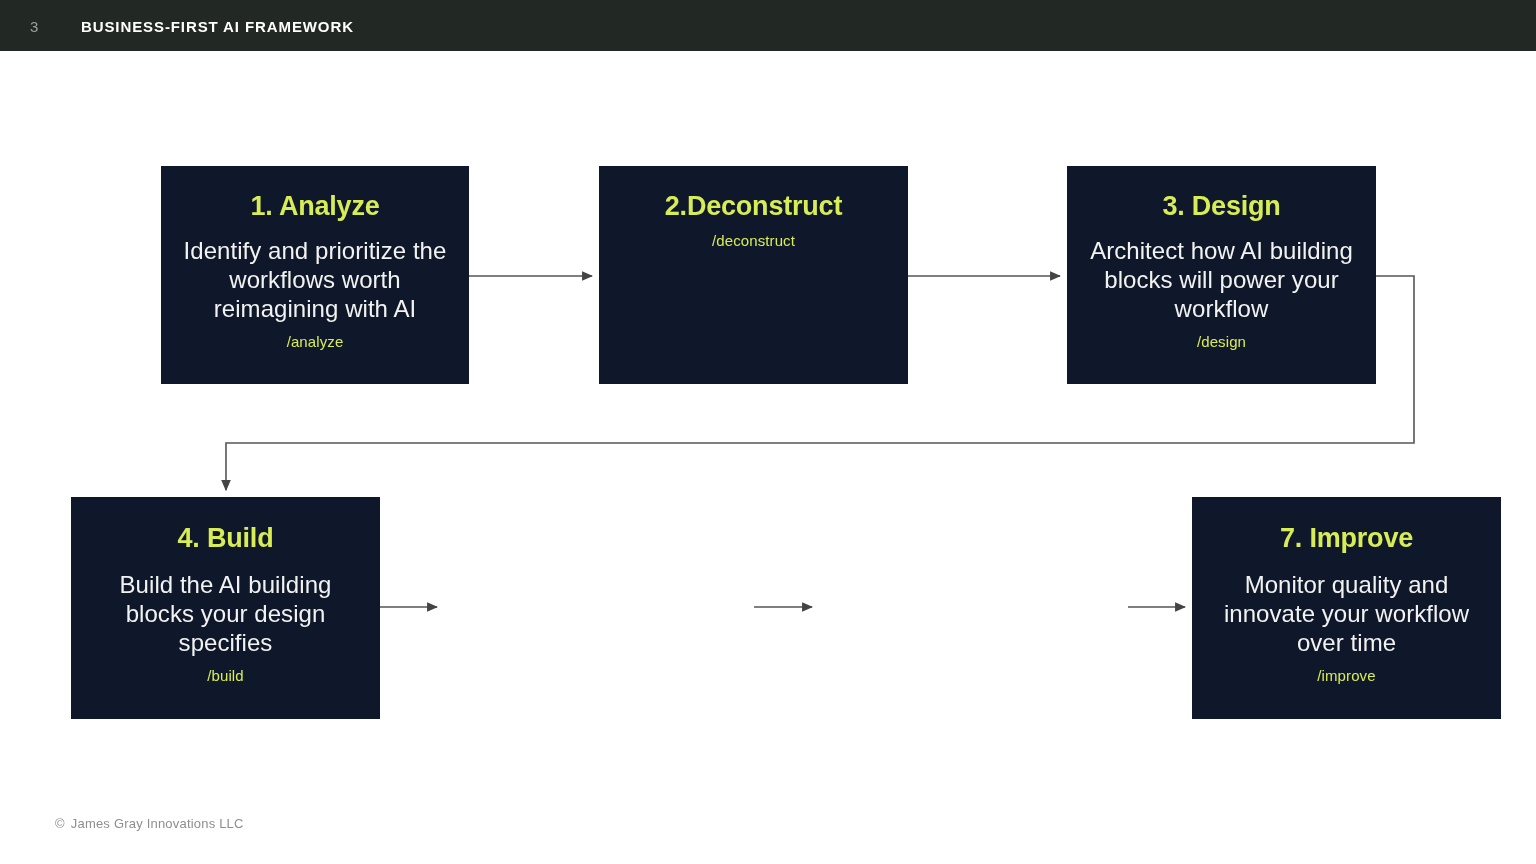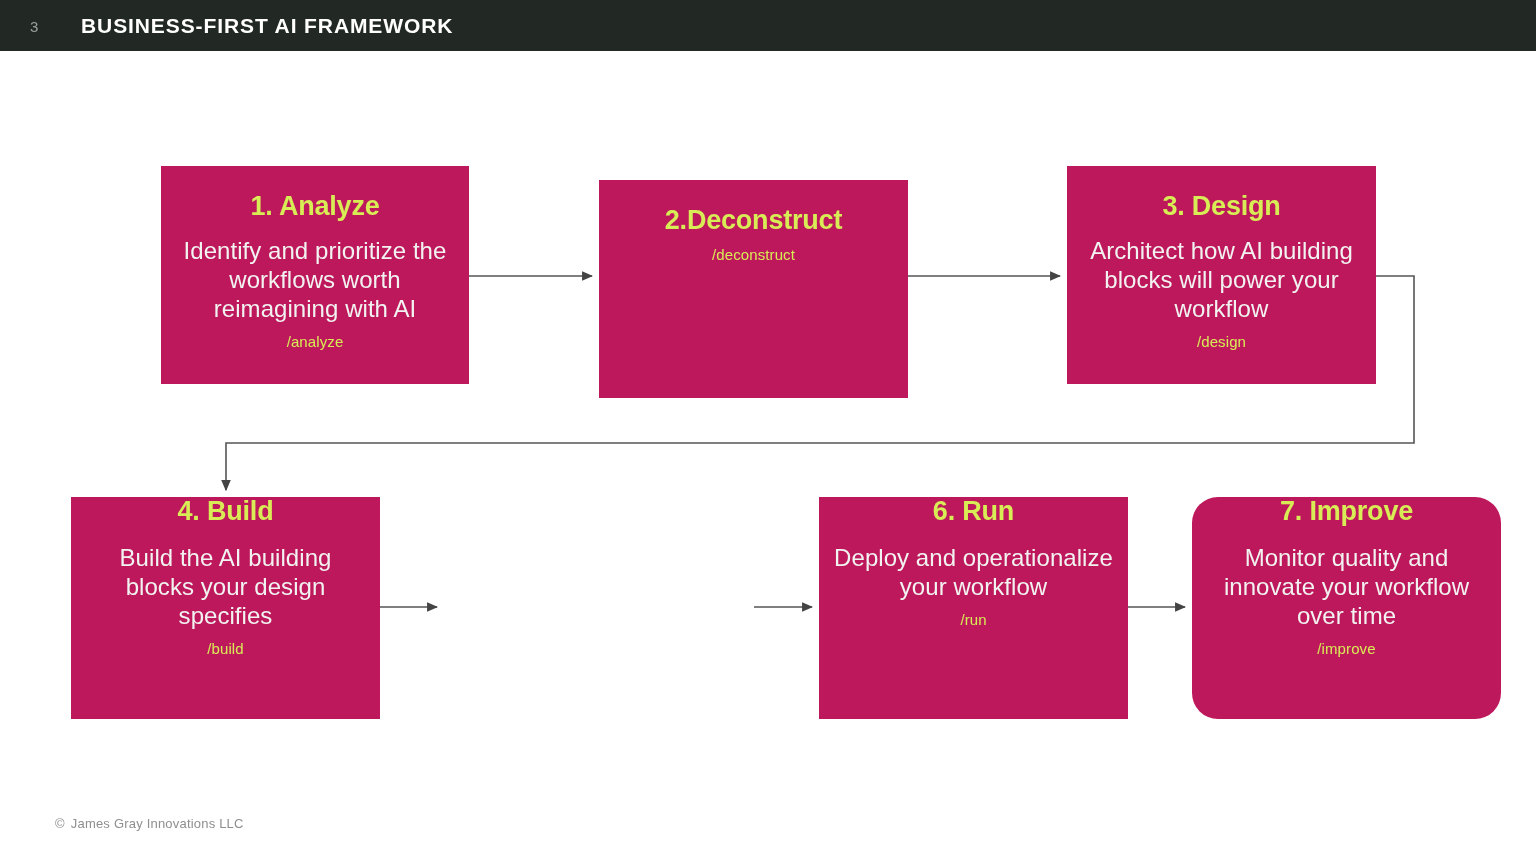--- a/index.html
+++ b/index.html
@@ -35,21 +35,21 @@
     font-size: 15px;
     font-weight: 400;
     letter-spacing: 0.2px;
   }
   .header-title {
     position: absolute;
     left: 81px;
     top: 50%;
     transform: translateY(-50%);
     color: #ffffff;
-    font-size: 21px;
+    font-size: 15px;
     font-weight: 600;
     letter-spacing: 0.9px;
   }
 
   
   .flow-canvas {
     position: absolute;
     left: 0; top: 51px;
     width: 1536px;
     height: 813px;
@@ -60,21 +60,21 @@
     position: absolute;
     left: 0; top: 0;
     width: 1536px;
     height: 813px;
     pointer-events: none;
   }
 
   
   .card {
     position: absolute;
-    background: #be185d;
+    background: #0f172a;
     box-sizing: border-box;
     padding: 0 14px;
     display: flex;
     flex-direction: column;
     align-items: center;
     overflow: hidden;
   }
   .card-title {
     color: #d8ec55;
     font-size: 27px;
@@ -102,32 +102,32 @@
   }
 
   
   .row1 { top: 115px; height: 218px; }
   .row1 .card-title { margin-top: 26px; }
   .row1 .card-desc  { margin-top: 14px; }
   .row1 .card-slug  { margin-top: 10px; }
 
   
   .row2 { top: 446px; height: 222px; }
-  .row2 .card-title { }
+  .row2 .card-title { margin-top: 27px; }
   .row2 .card-desc  { margin-top: 16px; }
   .row2 .card-slug  { margin-top: 10px; }
 
   .c1 { left: 161px;  width: 308px; }
-  .c2 { left: 599px;  width: 309px; margin-top: 14px; }
+  .c2 { left: 599px;  width: 309px; }
   .c3 { left: 1067px; width: 309px; }
 
   .c4 { left: 71px;   width: 309px; }
   .c5 { left: 444px;  width: 310px; }
   .c6 { left: 819px;  width: 309px; }
-  .c7 { left: 1192px; width: 309px; border-radius: 26px; }
+  .c7 { left: 1192px; width: 309px; }
 
   
   .footer {
     position: absolute;
     left: 55px;
     top: 816px;
     display: flex;
     align-items: center;
     gap: 6px;
     color: #8d908c;
@@ -198,25 +198,20 @@
     <div class="card-slug">/design</div>
   </div>
 
   <div class="card row2 c4">
     <div class="card-title">4. Build</div>
     <div class="card-desc">Build the AI building blocks your design specifies</div>
     <div class="card-slug">/build</div>
   </div>
 
 
-  <div class="card row2 c6">
-    <div class="card-title">6. Run</div>
-    <div class="card-desc">Deploy and operationalize your workflow</div>
-    <div class="card-slug">/run</div>
-  </div>
 
   <div class="card row2 c7">
     <div class="card-title">7. Improve</div>
     <div class="card-desc">Monitor quality and innovate your workflow over time</div>
     <div class="card-slug">/improve</div>
   </div>
 
 </div>
 
 <div class="footer">

